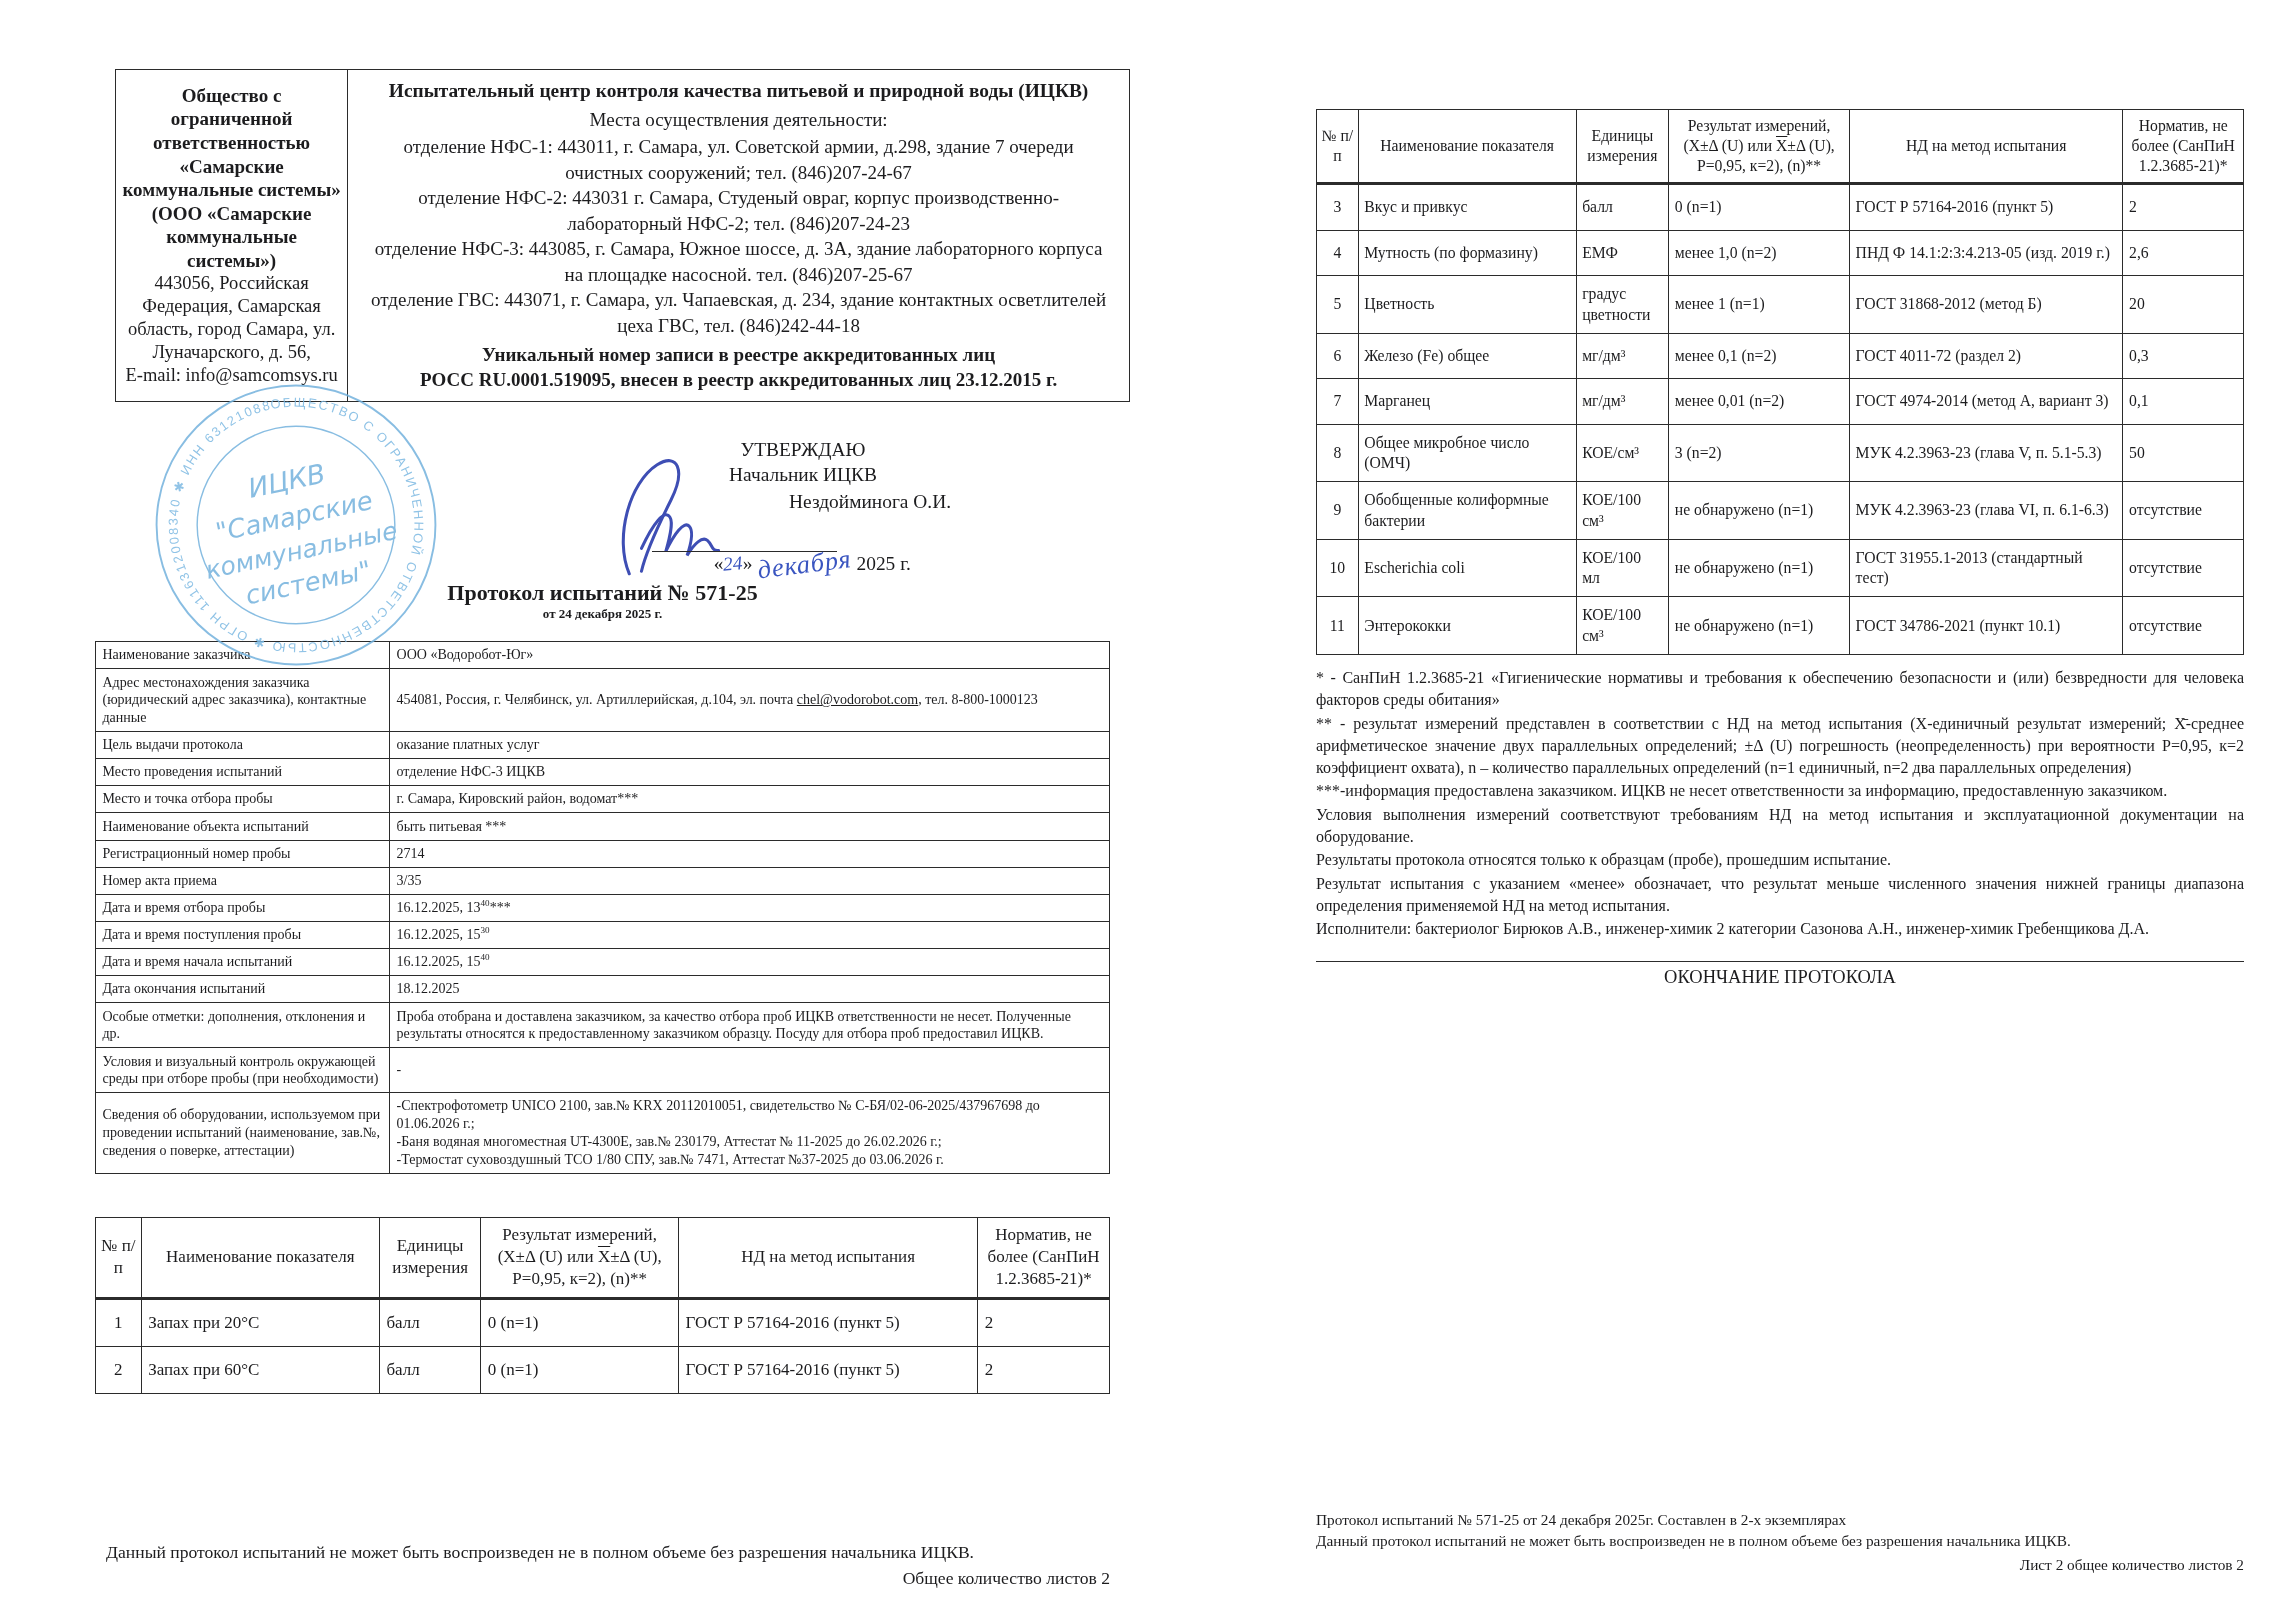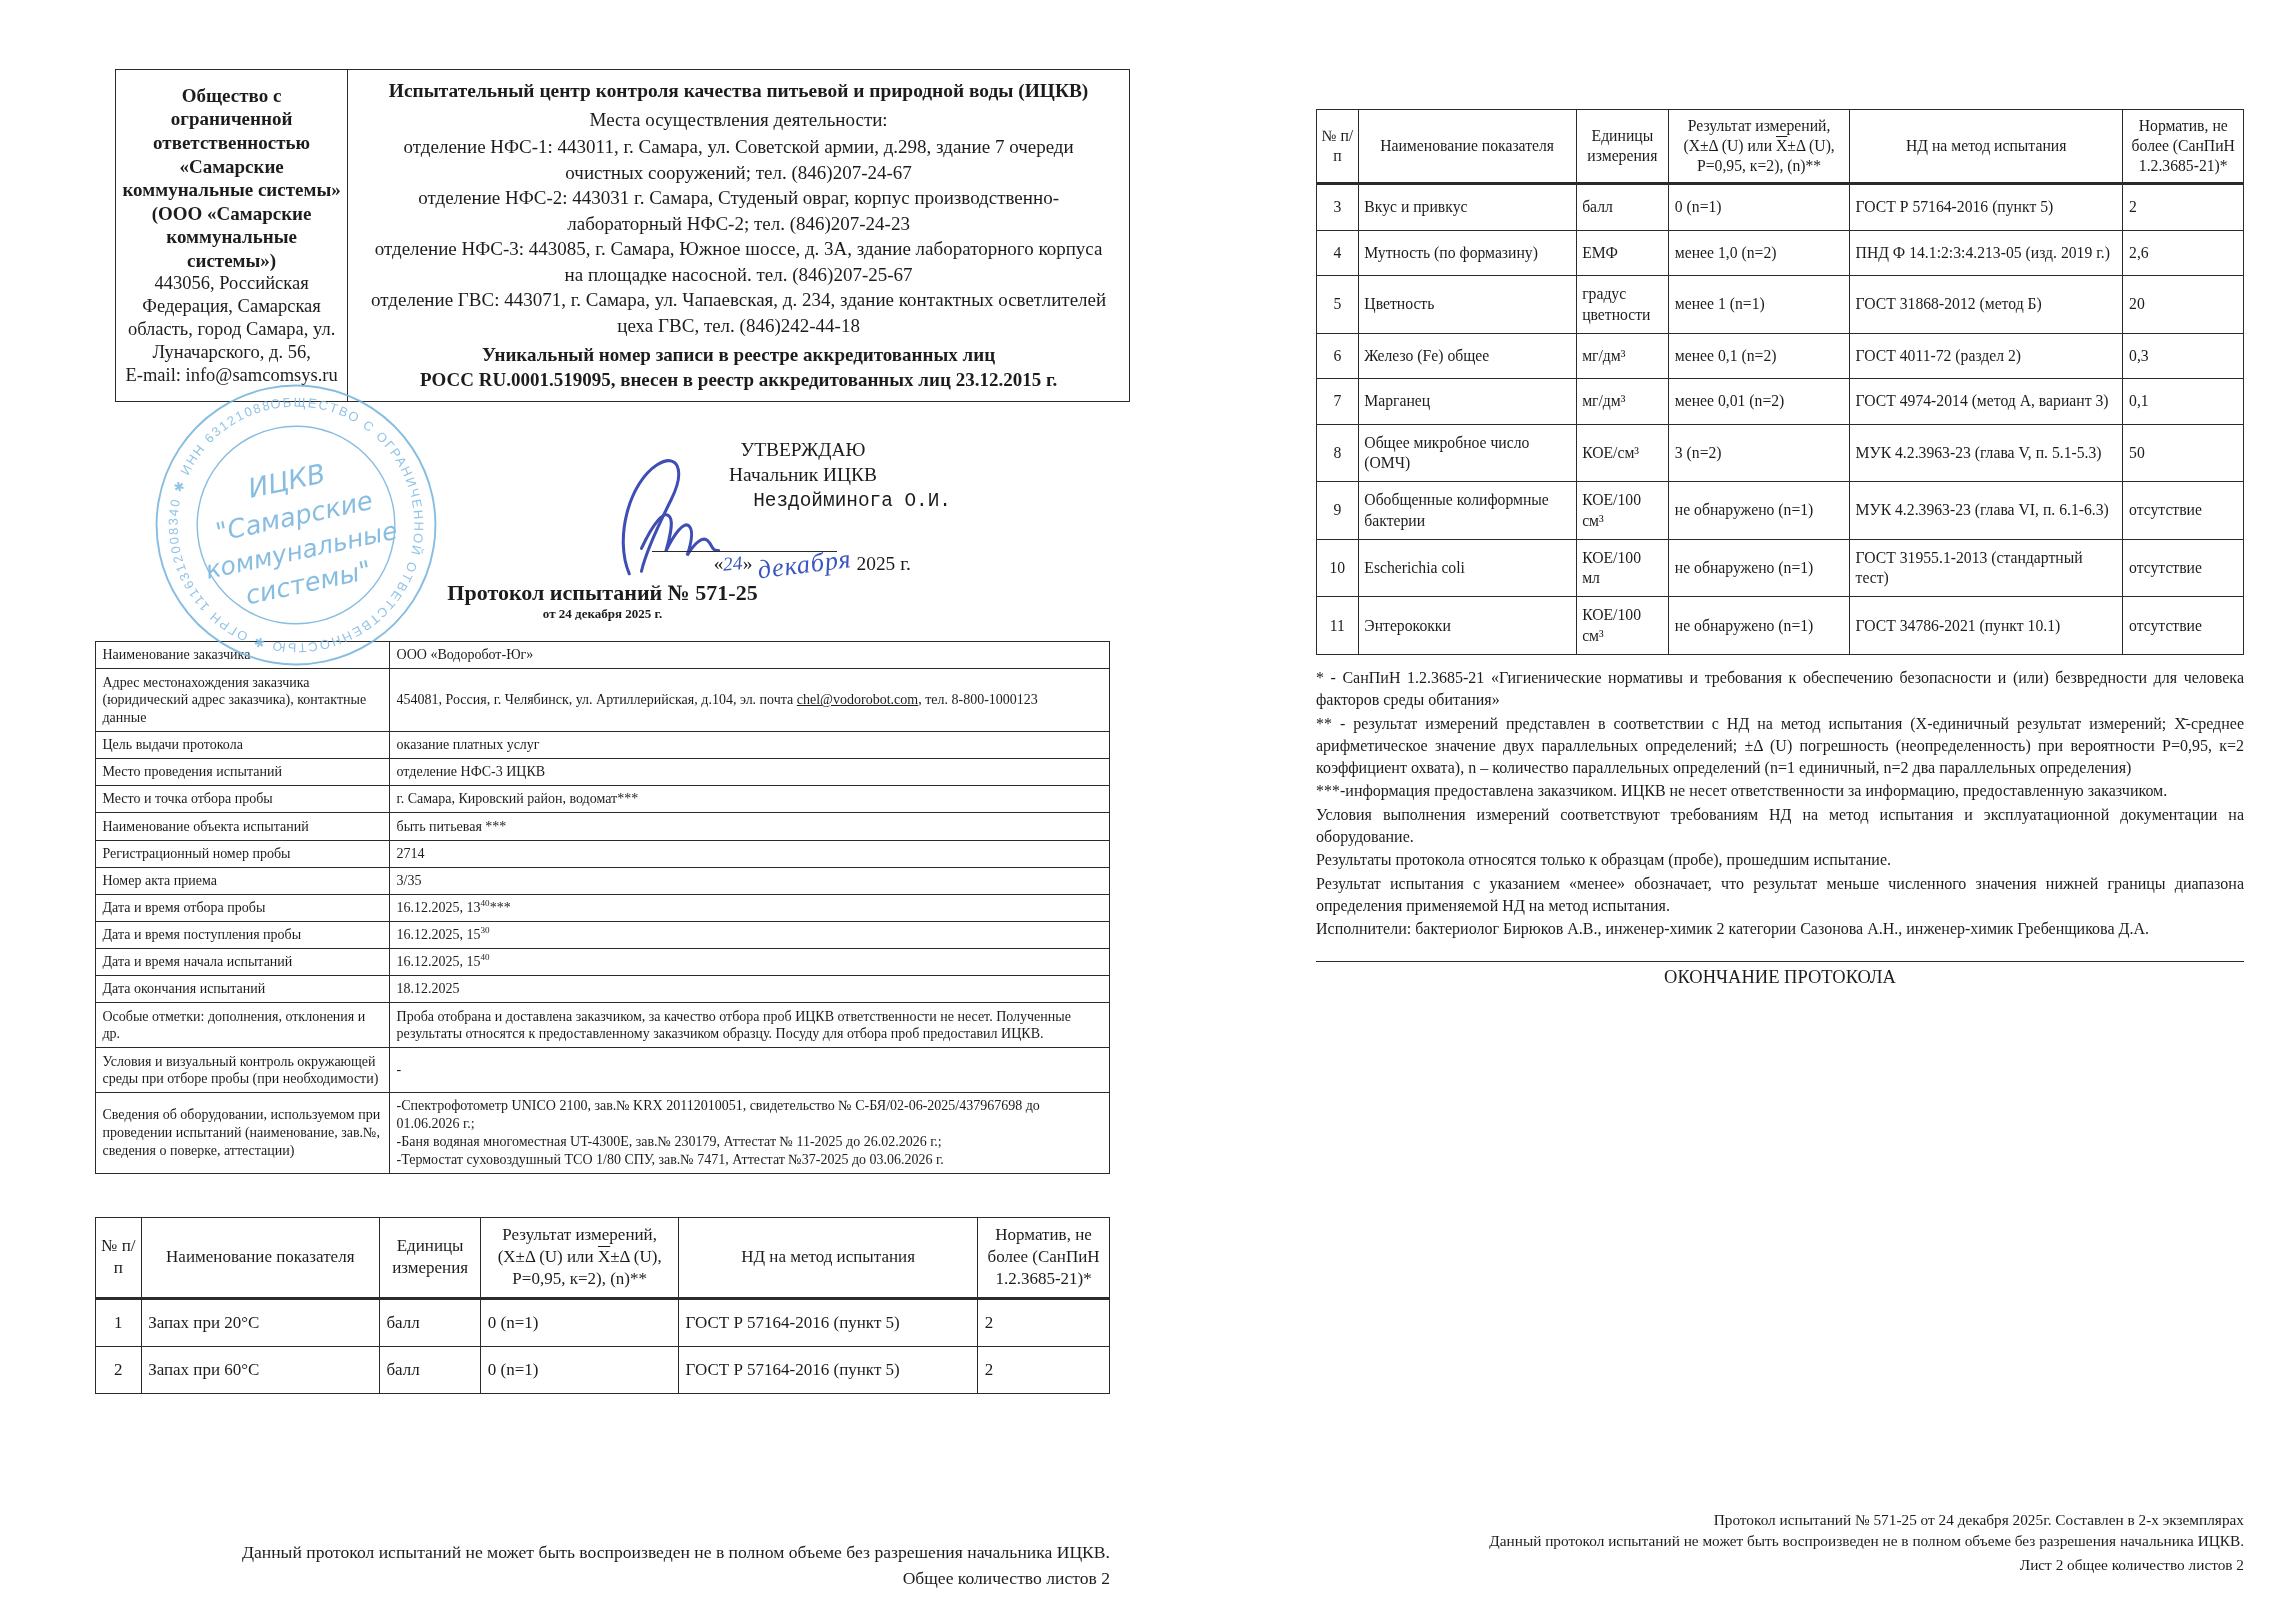--- a/index.html
+++ b/index.html
@@ -24,21 +24,21 @@
   .cb-line{margin:0;}
   .cb-reg{font-weight:bold;margin-top:3.7px;}
   .cb-reg2{font-weight:bold;}
 
   
   .stamp{position:absolute;left:53px;top:308px;width:296px;height:296px;opacity:.85;pointer-events:none;}
   .stamp svg{width:100%;height:100%;}
 
   
   .approval{position:absolute;left:532px;top:368px;width:352px;font-size:19.4px;line-height:1.3;text-align:center;}
-  .appr-name{text-align:right;padding-right:28px;margin-top:1.9px;font-family:Liberation Mono, monospace;}
+  .appr-name{text-align:right;padding-right:28px;margin-top:1.9px;}
   .sigline{position:absolute;left:25.4px;top:114px;width:185px;border-top:1.4px solid #2a2a2a;}
   .appr-date{margin-top:30px;padding-left:18.5px;}
   .hw{color:#3a55c0;font-style:italic;display:inline-block;transform:rotate(-5deg);}
   .hw-month{font-size:1.35em;transform:rotate(-7deg) translateY(2.8px);letter-spacing:0.9px;}
   .sig1{position:absolute;left:-18.5px;top:14px;width:213px;height:134px;}
   .sig2{position:absolute;left:551px;top:-25.4px;width:69px;height:111px;}
 
   
   .title{margin-top:177px;text-align:center;line-height:1.25;}
   .t1{font-size:22px;font-weight:bold;}
@@ -68,21 +68,21 @@
   
   .signrow{position:relative;margin-top:41px;height:60px;font-size:18.5px;}
   .role{position:absolute;left:28px;top:18.5px;}
   .sname{position:absolute;left:662px;top:18.5px;}
   .endrule{border-top:1.4px solid #2c2c2c;margin-top:20.4px;}
   .endline{text-align:center;font-size:18.5px;margin-top:5.6px;}
 
   
   .p1footer{position:absolute;left:106px;top:1541px;width:1004px;font-size:17.6px;line-height:1.3;}
   .p2footer{position:absolute;left:1316px;top:1509px;width:928px;font-size:15.3px;line-height:1.38;}
-  .pf-center{text-align:right;font-family:Liberation Serif, serif;}
+  .pf-center{text-align:left;font-family:Liberation Serif, serif;}
   .pf-right{text-align:right;margin-top:2.8px;}
 </style>
 </head>
 <body>
 
 <div>
 
   <div class="page page1">
 
     <table class="headbox">

